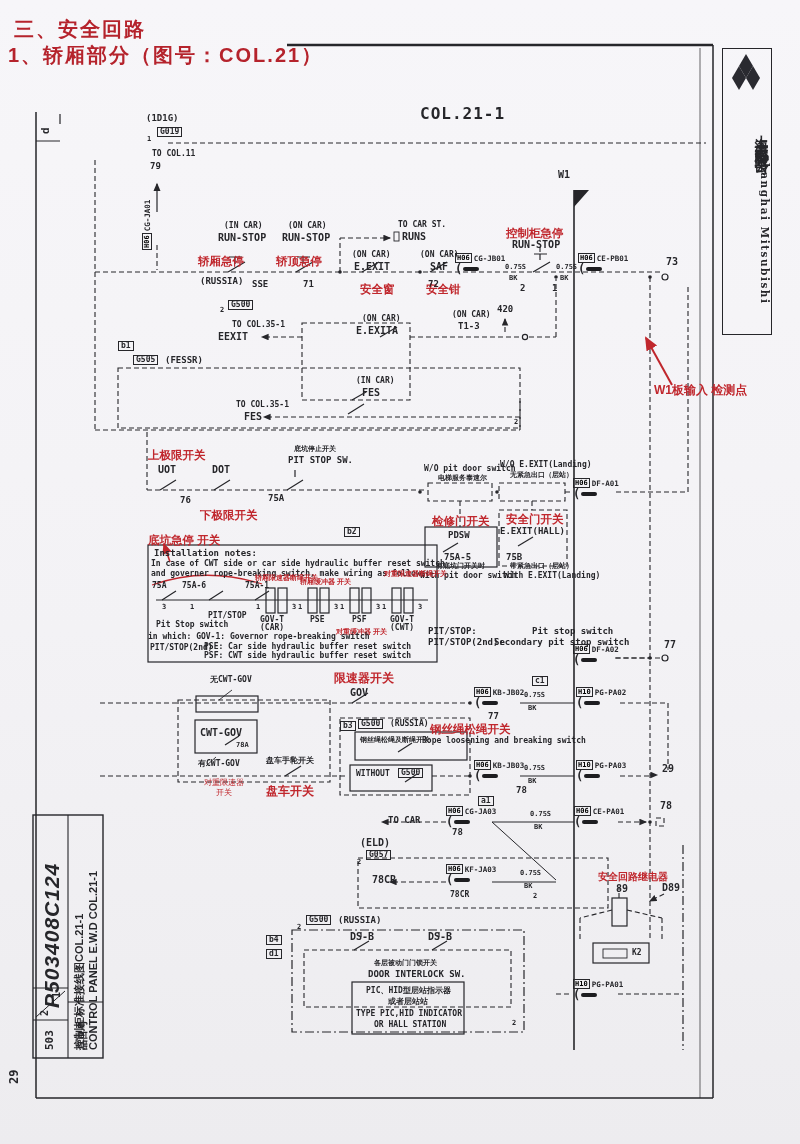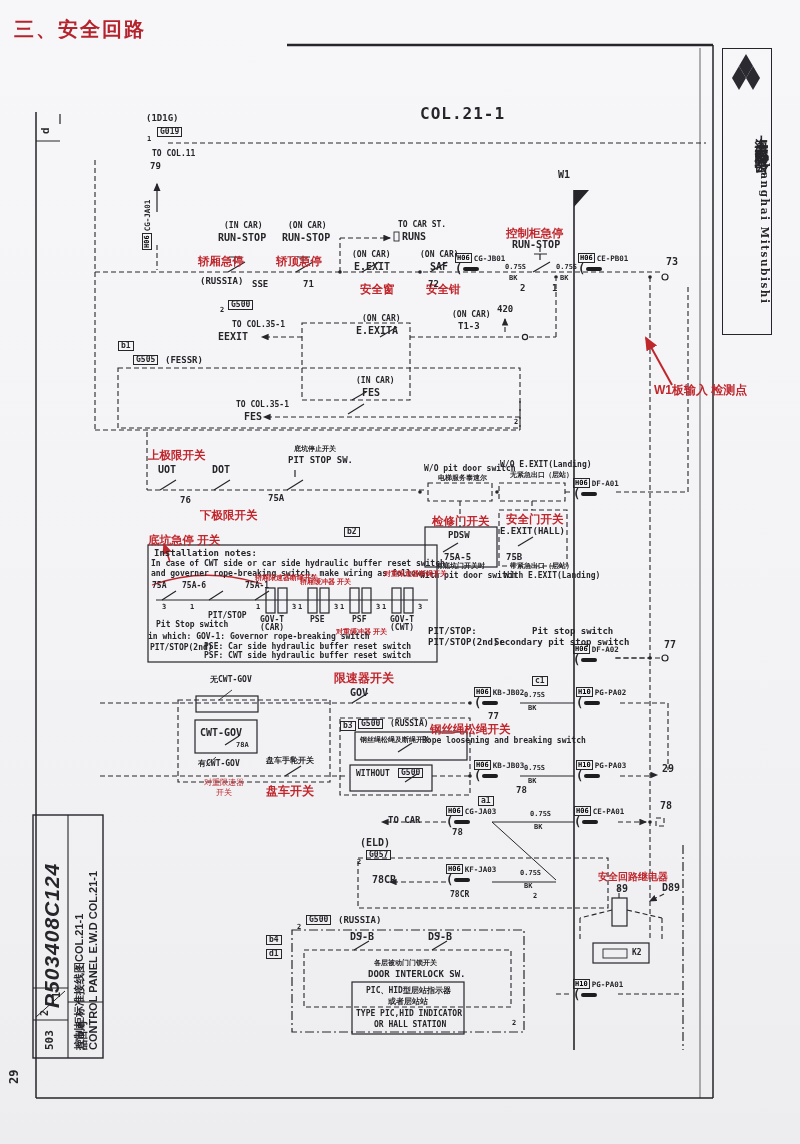--- a/index.html
+++ b/index.html
@@ -178,20 +178,21 @@
   </g>
 
   <g stroke="#c0272d" fill="none">
     <path d="M672 385 L646 338" stroke-width="2" marker-end="url(#ahr)"></path>
     <path d="M170 562 L164 544" stroke-width="1.6" marker-end="url(#ahr)"></path>
     <path d="M152 585 Q205 566 262 584" stroke-width="1.3"></path>
   </g>
 </svg>
 
 <div class="hdr" style="left:14px;top:16px">三、安全回路</div>
+<div class="hdr" style="left:8px;top:42px">1、轿厢部分（图号：COL.21）</div>
 <div class="lb t16" style="left:420px;top:106px;letter-spacing:1px">COL.21-1</div>
 <div class="lb t11 vert" style="left:40px;top:134px">d</div>
 
 <div class="company">
   <span class="cn">上海三菱电梯有限公司</span>
   <span class="en">Shanghai Mitsubishi</span>
 </div>
 
 <div class="lb" style="left:146px;top:114px">(1D1G)</div>
 <div class="lb bx t8" style="left:157px;top:127px">G019</div>

